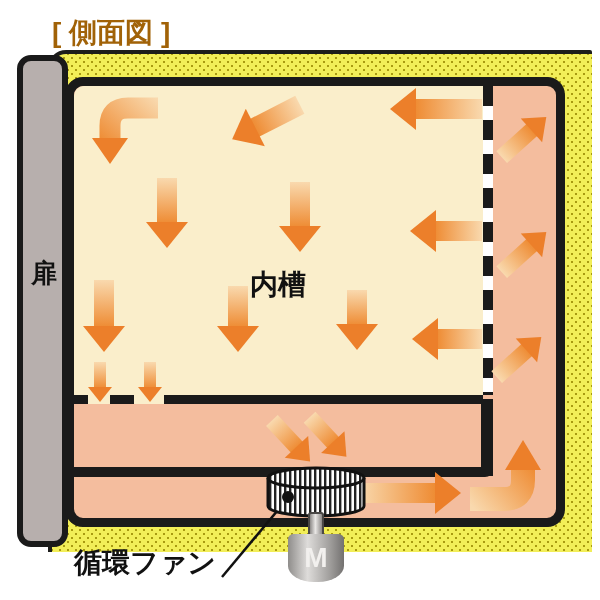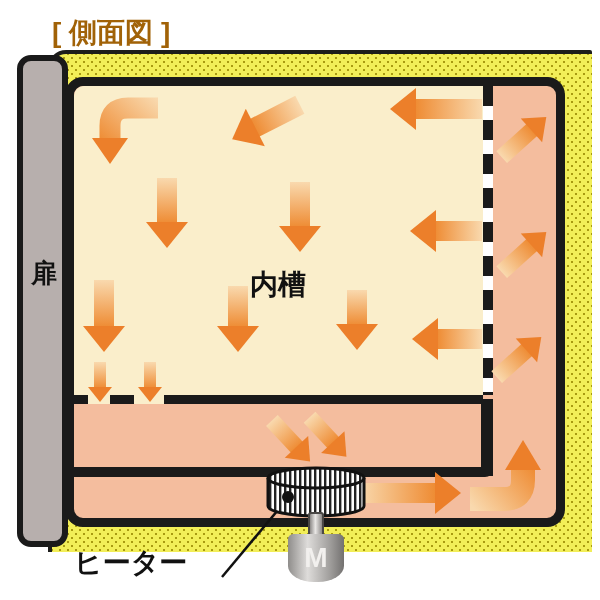--- a/index.html
+++ b/index.html
@@ -201,15 +201,15 @@
     <path d="M4 12 L4 40 A48 10 0 0 0 100 40 L100 12" fill="none" stroke="#111" stroke-width="3"></path>
     <circle cx="24" cy="31" r="6" fill="#111"></circle>
   </svg>
 
   <div class="abs shaft"></div>
   <div class="abs motor">
     <span class="motor-label">M</span>
   </div>
 
   <div class="abs chamber-label">内槽</div>
-  <div class="abs fan-label">ヒーター</div>
+  <div class="abs fan-label">循環ファン</div>
 
 </div>
 
 </body></html>

